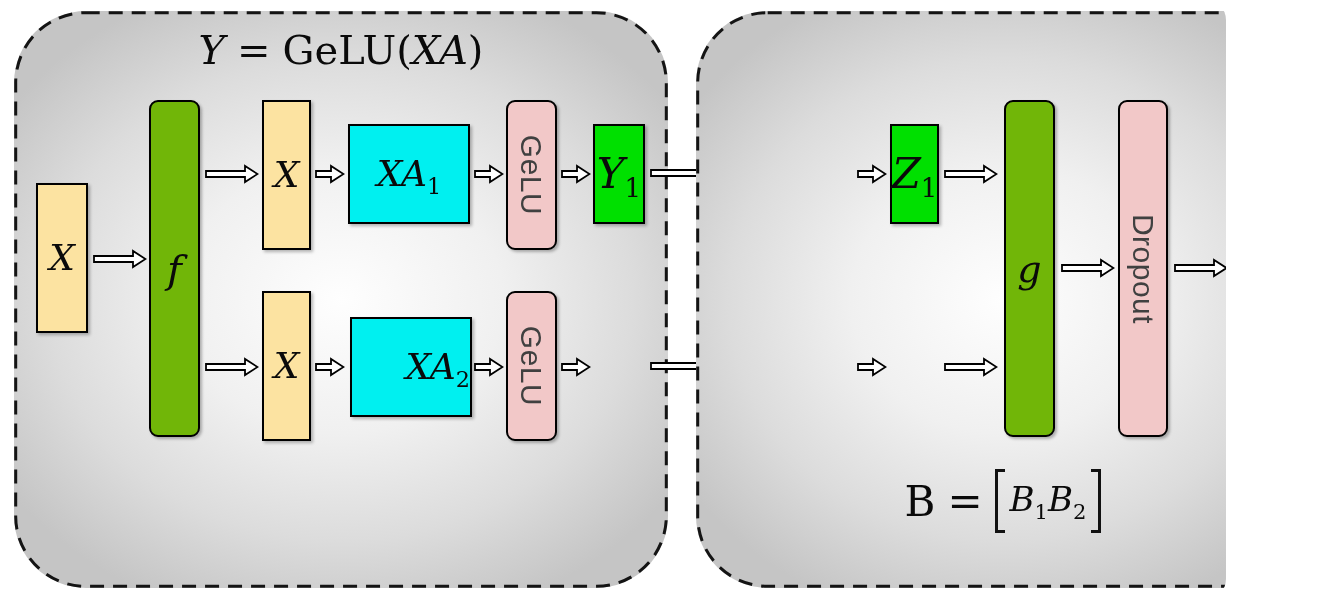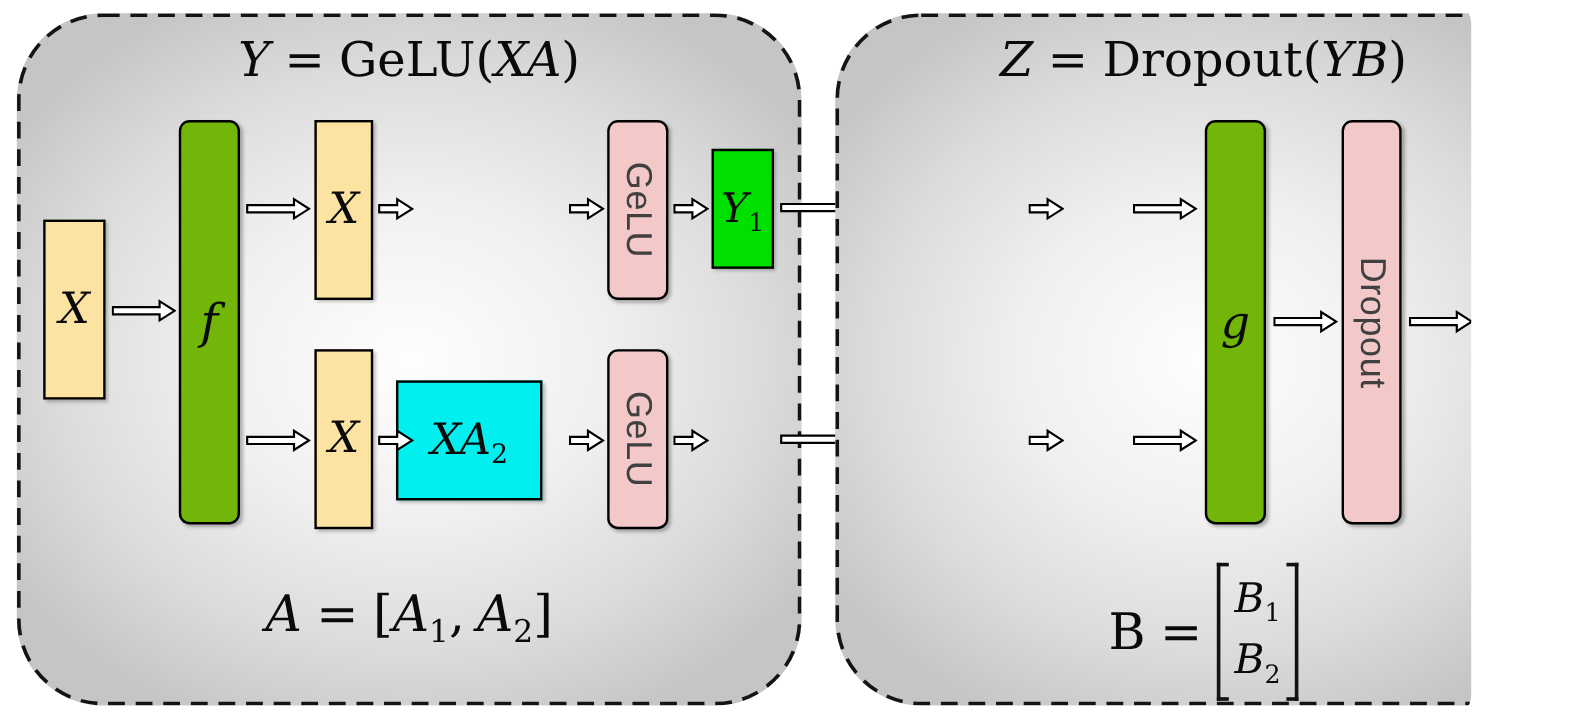--- a/index.html
+++ b/index.html
@@ -22,21 +22,21 @@
     box-shadow:2px 2px 3px rgba(0,0,0,0.28);
   }
   .tan{background:#fce3a1;}
   .cyan{background:#00f0f0;}
   .green{background:#00e000;}
   .bar{background:#71b608;border-radius:9px;}
   .pinkbar{background:#f2c8c8;border-radius:9px;}
 
   .ml{font-style:italic;line-height:1;white-space:nowrap;}
   .ml sub{font-style:normal;font-size:0.62em;line-height:0;}
-  .fs34{font-size:34px;} .fs36{font-size:36px;} .fs38{font-size:38px;} .fs40{font-size:40px;}
+  .fs34{font-size:42px;} .fs36{font-size:36px;} .fs38{font-size:38px;} .fs40{font-size:40px;}
 
   .rot{display:flex;align-items:center;justify-content:center;}
   .rot .rt{
     transform:rotate(90deg);font-family:"Liberation Sans", sans-serif;font-style:normal;
     font-size:30px;color:#404040;letter-spacing:0.5px;white-space:nowrap;font-weight:500;
   }
 
   .arrow{position:absolute;z-index:5;height:22px;}
   .arrow svg{display:block;}
 
@@ -57,21 +57,21 @@
 
   .vecformula{
     position:absolute;left:0;width:100%;top:458px;z-index:3;
     display:flex;align-items:center;justify-content:center;font-size:42px;
   }
   .vecformula .rel{margin:0 12px;}
   .vec{display:flex;align-items:stretch;}
   .vb{width:10px;border:3.4px solid #111;box-sizing:border-box;}
   .vb.l{border-right:none;margin-right:3px;}
   .vb.r{border-left:none;margin-left:3px;}
-  .vcol{display:flex;flex-direction:column;justify-content:center;padding:6px 2px;}
+  .vcol{display:flex;flex-direction:row;justify-content:center;padding:6px 2px;}
   .vrow{font-size:34px;font-style:italic;line-height:1.45;text-align:left;}
   .vrow sub{font-style:normal;font-size:0.62em;}
 </style>
 </head>
 <body>
 
 <div id="stage">
 
   <div class="panel" id="left-panel">
     <svg class="panel-border" width="654" height="577" viewBox="0 0 654 577">
@@ -102,20 +102,23 @@
         </svg>
     </div>
     <div class="node tan" style="left:248px;top:89px;width:49px;height:150px;">
       <span class="ml fs36"><span>X</span></span>
     </div>
     <div class="arrow" style="left:301px;top:152px;">
       <svg width="30" height="22" viewBox="0 0 30 22">
           <path d="M1 8 H16 V3 L28.5 11 L16 19 V14 H1 Z" fill="#fff" stroke="#000" stroke-width="1.8"></path>
         </svg>
     </div>
+    <div class="node cyan" style="left:334px;top:113px;width:122px;height:100px;">
+      <span class="ml fs36"><span>XA</span><sub>1</sub></span>
+    </div>
     <div class="arrow" style="left:460px;top:152px;">
       <svg width="30" height="22" viewBox="0 0 30 22">
           <path d="M1 8 H16 V3 L28.5 11 L16 19 V14 H1 Z" fill="#fff" stroke="#000" stroke-width="1.8"></path>
         </svg>
     </div>
     <div class="node pinkbar rot" style="left:492px;top:89px;width:51px;height:150px;">
       <span class="rt">GeLU</span>
     </div>
     <div class="arrow" style="left:547px;top:152px;">
       <svg width="30" height="22" viewBox="0 0 30 22">
@@ -137,21 +140,21 @@
         </svg>
     </div>
     <div class="node tan" style="left:248px;top:280px;width:49px;height:150px;">
       <span class="ml fs36"><span>X</span></span>
     </div>
     <div class="arrow" style="left:301px;top:345px;">
       <svg width="30" height="22" viewBox="0 0 30 22">
           <path d="M1 8 H16 V3 L28.5 11 L16 19 V14 H1 Z" fill="#fff" stroke="#000" stroke-width="1.8"></path>
         </svg>
     </div>
-    <div class="node cyan" style="left:316px;top:306px;width:122px;height:100px;">
+    <div class="node cyan" style="left:336px;top:306px;width:122px;height:100px;justify-content:flex-end;">
       <span class="ml fs36"><span>XA</span><sub>2</sub></span>
     </div>
     <div class="arrow" style="left:460px;top:345px;">
       <svg width="30" height="22" viewBox="0 0 30 22">
           <path d="M1 8 H16 V3 L28.5 11 L16 19 V14 H1 Z" fill="#fff" stroke="#000" stroke-width="1.8"></path>
         </svg>
     </div>
     <div class="node pinkbar rot" style="left:492px;top:280px;width:51px;height:150px;">
       <span class="rt">GeLU</span>
     </div>
@@ -159,38 +162,35 @@
       <svg width="30" height="22" viewBox="0 0 30 22">
           <path d="M1 8 H16 V3 L28.5 11 L16 19 V14 H1 Z" fill="#fff" stroke="#000" stroke-width="1.8"></path>
         </svg>
     </div>
     <div class="arrow" style="left:636px;top:344px;">
       <svg width="80" height="22" viewBox="0 0 80 22">
           <path d="M1 8 H65 V3 L78.5 11 L65 19 V14 H1 Z" fill="#fff" stroke="#000" stroke-width="1.8"></path>
         </svg>
     </div>
 
-    <div class="formula">
-      <span class="it">A</span><span class="rel">=</span><span>[</span><span class="it"><span>A</span><sub>1</sub></span><span class="sep">,</span><span class="it"><span>A</span><sub>2</sub></span><span>]</span>
-    </div>
   </div>
 
   <div class="panel" id="right-panel">
     <svg class="panel-border" width="614" height="577" viewBox="0 0 614 577">
       <rect x="1.7" y="1.7" width="610.6" height="573.6" rx="70" fill="none" stroke="#141414" stroke-width="3" stroke-dasharray="14 9"></rect>
     </svg>
 
-    <div class="ftitle">
-      <span class="it">Z</span><span class="rel">=</span><span>Dropout</span><span>(</span><span class="it">YB</span><span>)</span>
-    </div>
 
     <div class="arrow" style="left:161px;top:152px;">
       <svg width="30" height="22" viewBox="0 0 30 22">
           <path d="M1 8 H16 V3 L28.5 11 L16 19 V14 H1 Z" fill="#fff" stroke="#000" stroke-width="1.8"></path>
         </svg>
+    </div>
+    <div class="node green" style="left:194px;top:113px;width:49px;height:100px;">
+      <span class="ml fs34"><span>Z</span><sub>1</sub></span>
     </div>
     <div class="arrow" style="left:248px;top:152px;">
       <svg width="54" height="22" viewBox="0 0 54 22">
           <path d="M1 8 H40 V3 L52.5 11 L40 19 V14 H1 Z" fill="#fff" stroke="#000" stroke-width="1.8"></path>
         </svg>
     </div>
 
     <div class="arrow" style="left:161px;top:345px;">
       <svg width="30" height="22" viewBox="0 0 30 22">
           <path d="M1 8 H16 V3 L28.5 11 L16 19 V14 H1 Z" fill="#fff" stroke="#000" stroke-width="1.8"></path>

